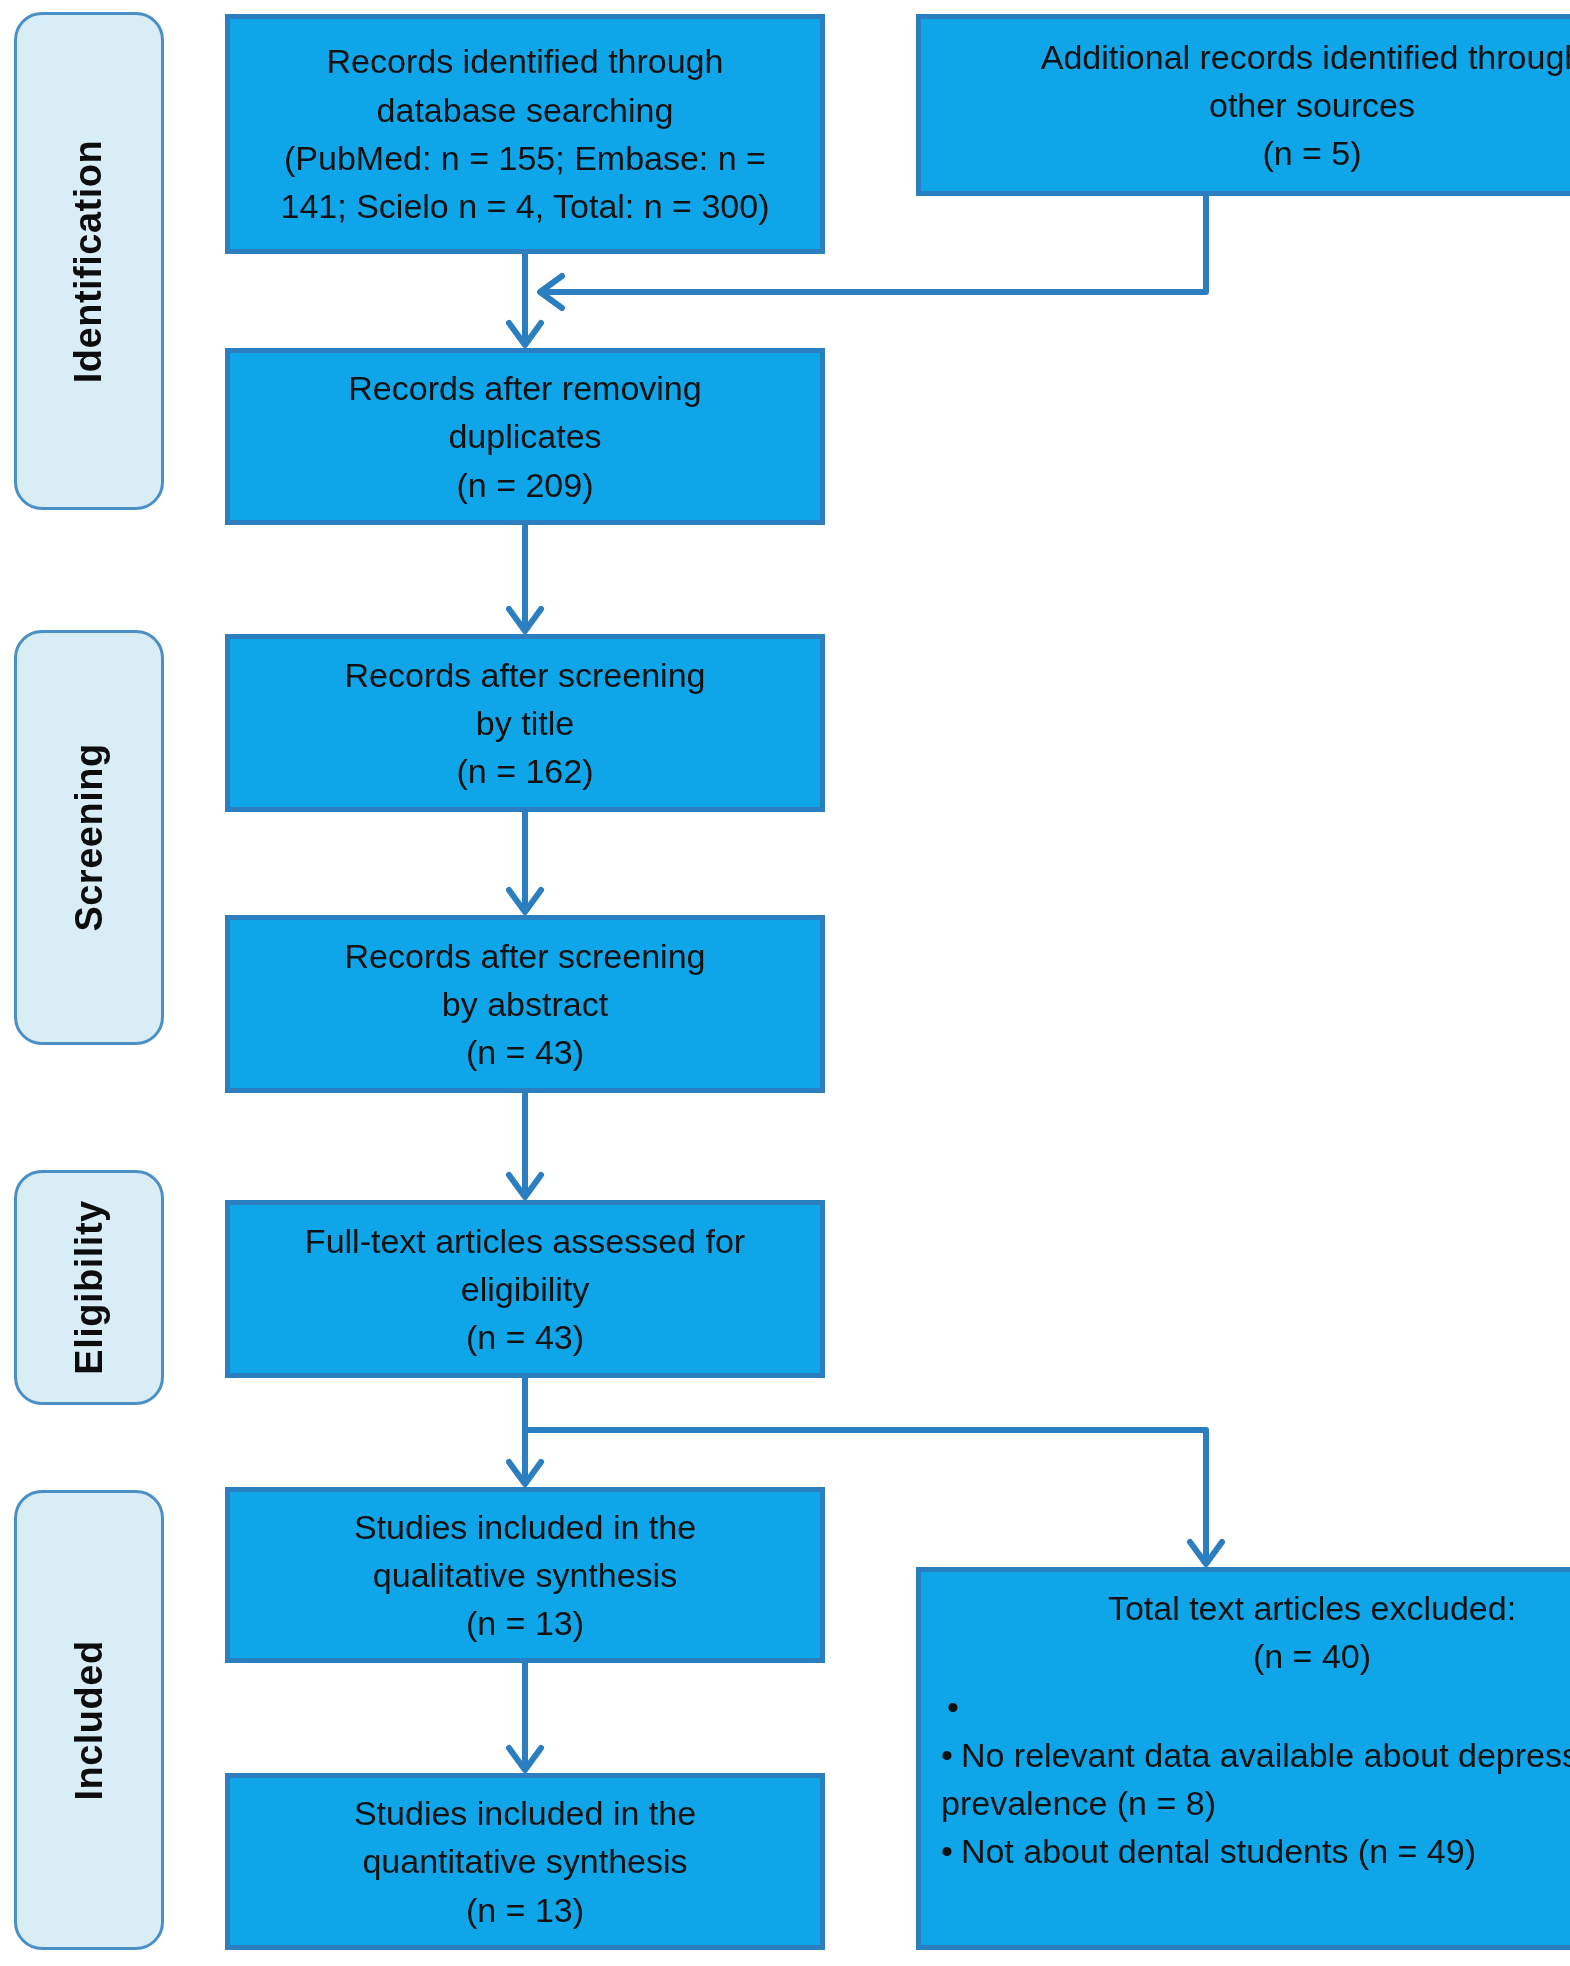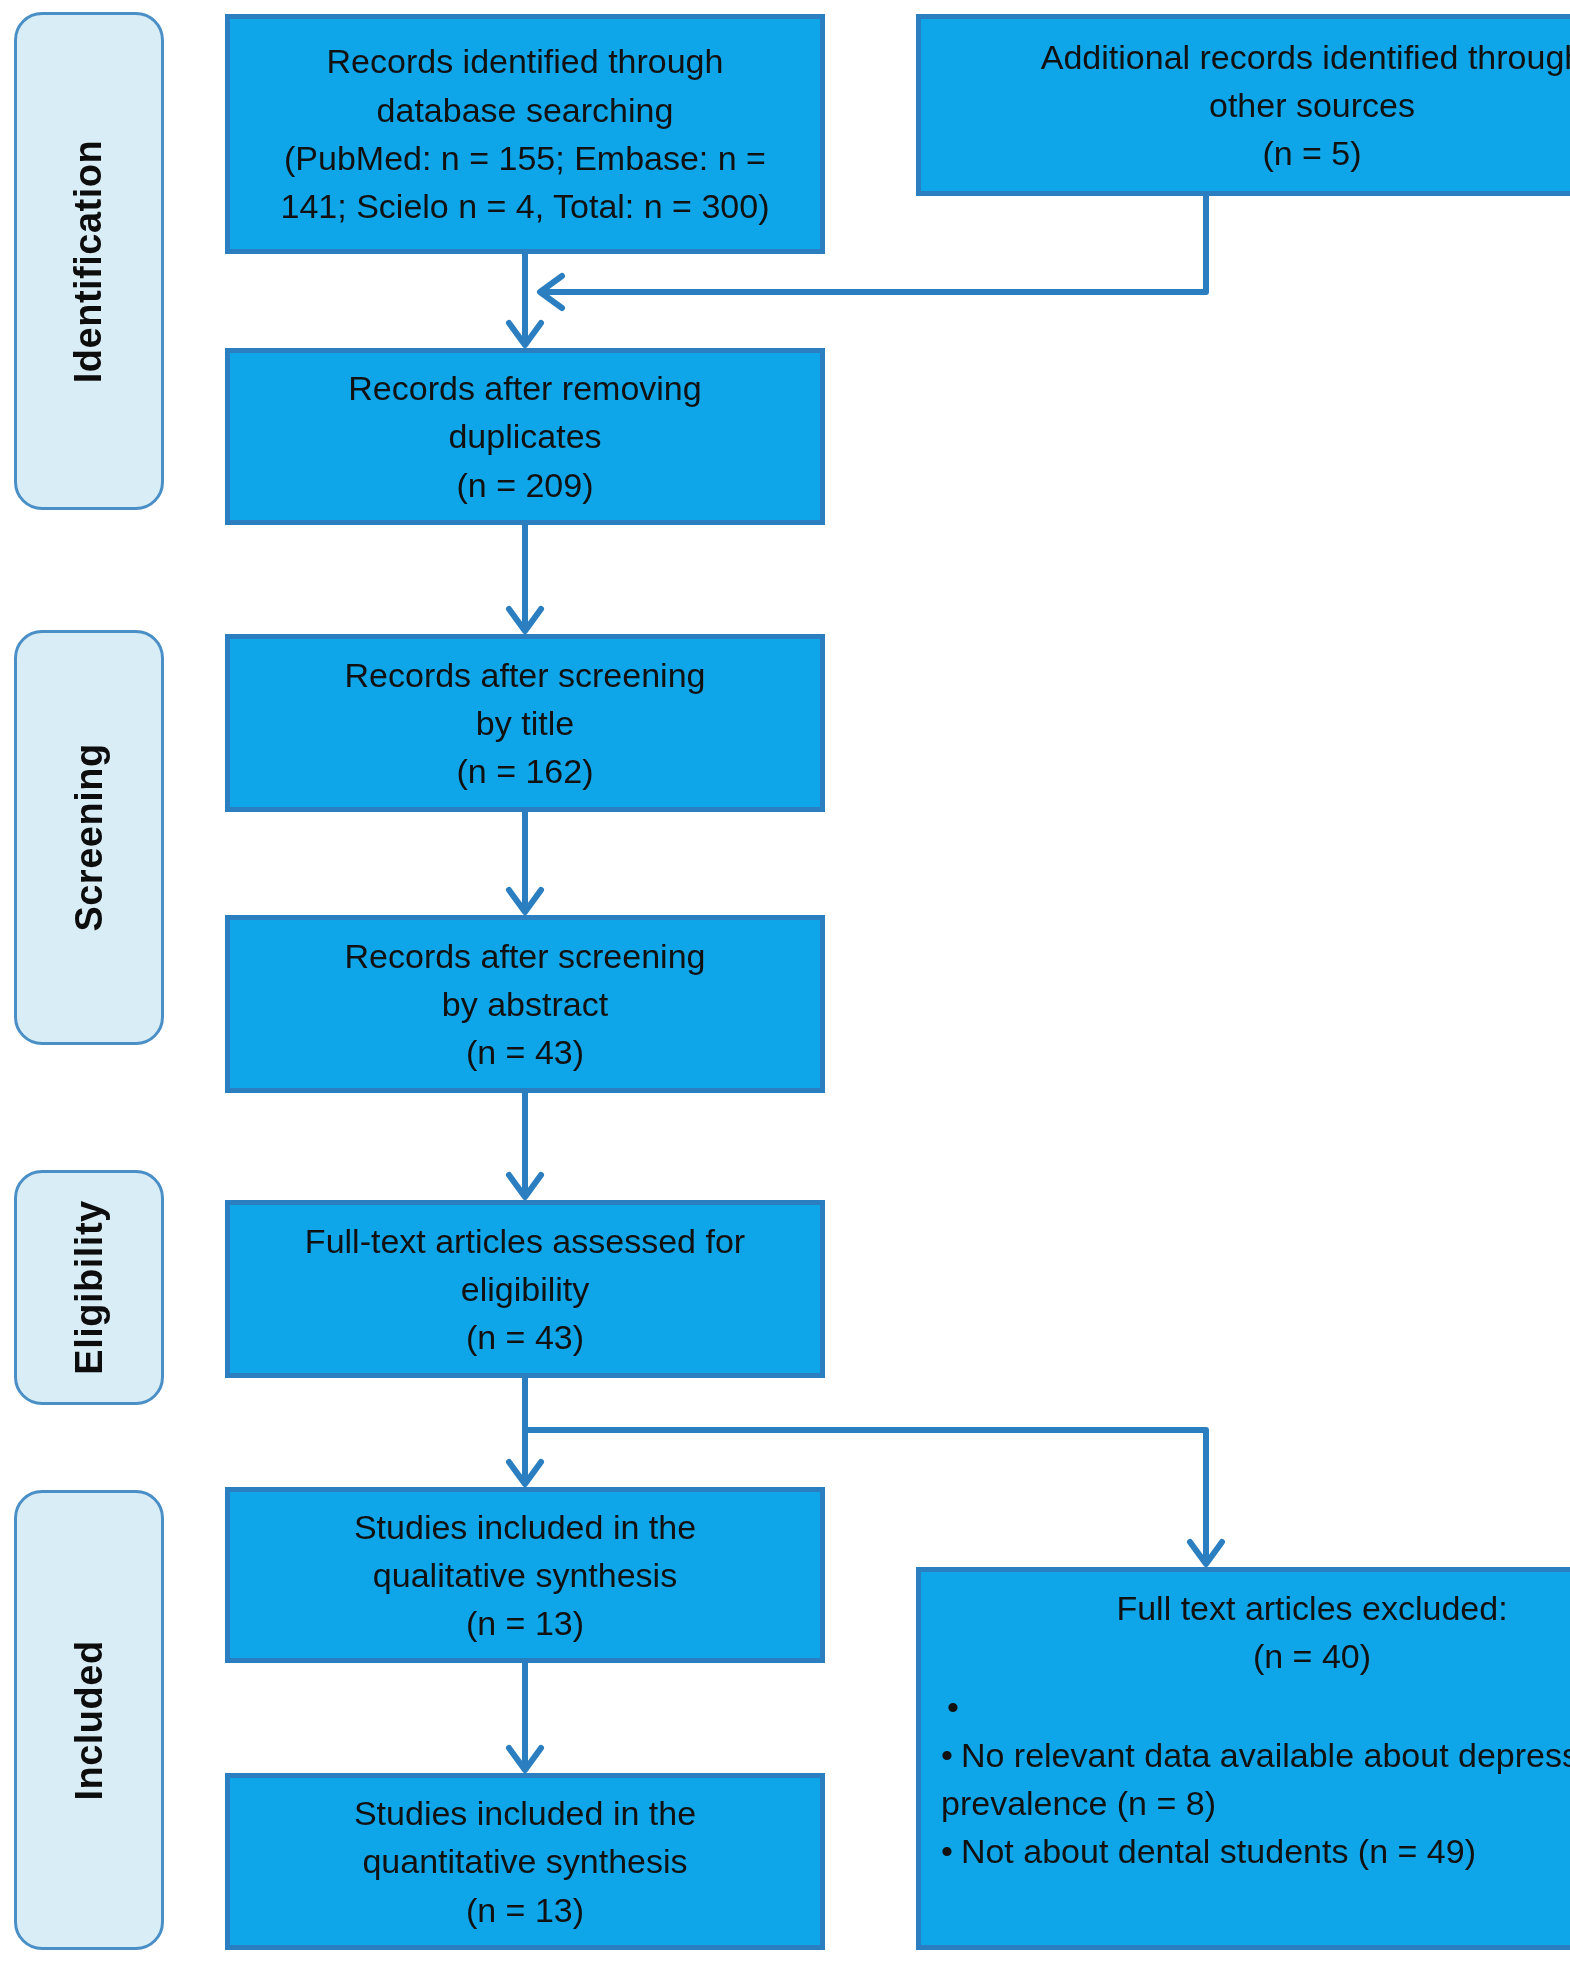--- a/index.html
+++ b/index.html
@@ -136,21 +136,21 @@
 qualitative synthesis
 (n = 13)</div>
   </div>
   <div class="flowbox main-col" style="top:1773px;height:177px;">
     <div class="txt">Studies included in the
 quantitative synthesis
 (n = 13)</div>
   </div>
 
   <div class="flowbox right-col excluded" style="top:1567px;height:383px;">
-    <div class="hd">Full text articles excluded:</div>
+    <div class="hd">Total text articles excluded:</div>
     <div class="hd">(n = 40)</div>
     <div class="reasons">
       <div class="reason reason-flex">
         <span class="bullet">•</span>
       </div>
       <div class="reason reason-inline">
         <span class="bullet">•</span><span class="reason-text">No relevant data available about depression prevalence (n = 8)</span>
       </div>
       <div class="reason reason-inline">
         <span class="bullet">•</span><span class="reason-text">Not about dental students (n = 49)</span>

